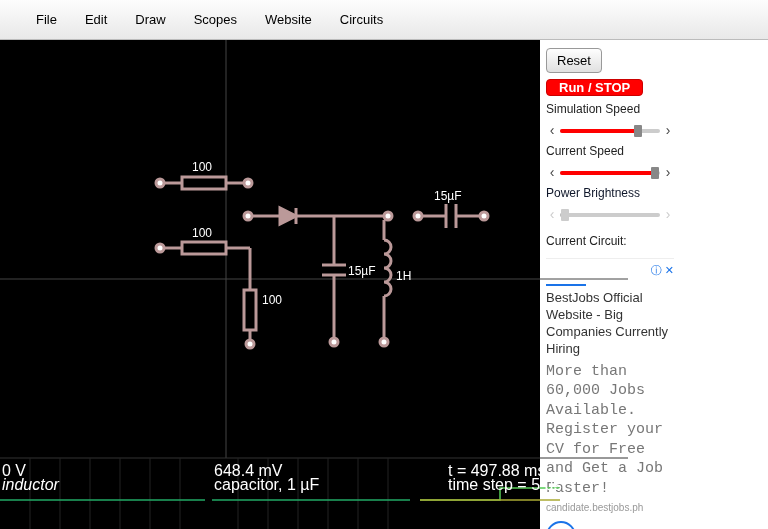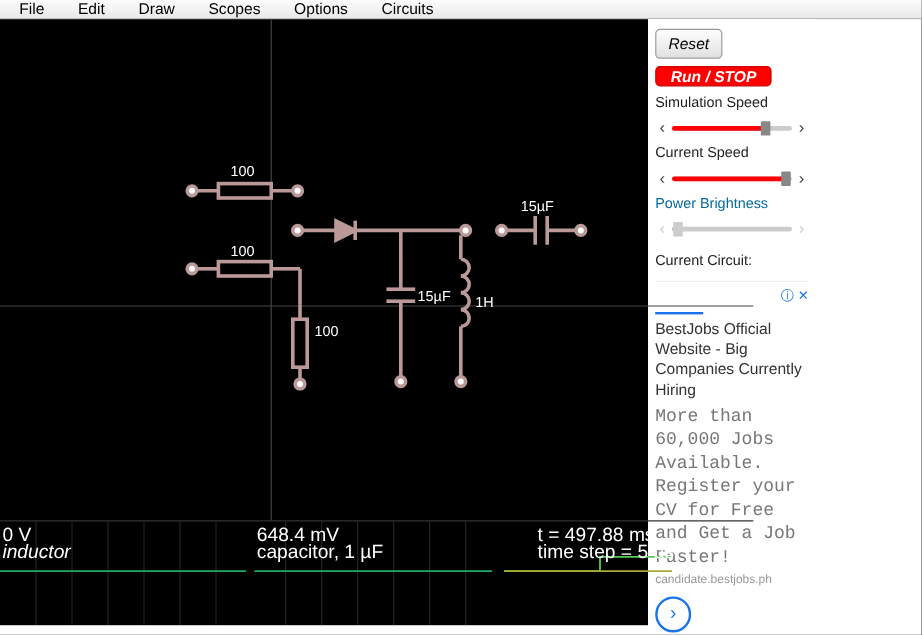--- a/index.html
+++ b/index.html
@@ -1,52 +1,52 @@
 <!DOCTYPE html>
 <html><head>
 <meta charset="utf-8">
 <style>
   * { box-sizing: border-box; margin: 0; padding: 0; }
   body { font-family: Arial, sans-serif; font-size: 13px; width: 768px; height: 529px; overflow: hidden; background: #fff; }
-  .menubar { display: flex; background: linear-gradient(#fdfdfd,#e8e8e8); border-bottom: 1px solid #bbb; height: 16px; align-items: center; padding-left: 2px; }
+  .menubar { display: flex; background: linear-gradient(#fdfdfd,#e8e8e8); border-bottom: 1px solid #bbb; height: 40px; align-items: center; padding-left: 22px; }
   .menubar .menu-item { padding: 4px 14px; cursor: pointer; font-size: 13px; }
   .main { display: flex; height: 505px; }
   .canvas-area { width: 540px; height: 505px; background: #000; position: relative; color: #fff; font-family: sans-serif; }
   .sidebar { width: 140px; padding: 8px 6px; background: #fff; display: flex; flex-direction: column; gap: 6px; }
-  .btn { display: inline-block; border: 1px solid #999; border-radius: 4px; padding: 4px 10px; background: linear-gradient(#fefefe,#e0e0e0); cursor: pointer; font-size: 13px; font-style: italic; }
+  .btn { display: inline-block; border: 1px solid #999; border-radius: 4px; padding: 4px 10px; background: linear-gradient(#fefefe,#e0e0e0); cursor: pointer; font-size: 13px; }
   .btn-red { background: #ff0000; color: #fff; border: 1px solid #c00; font-weight: bold; padding: 0 12px; }
   .slider-row { display: flex; align-items: center; gap: 2px; }
   .slider { position: relative; flex: 1; height: 10px; }
   .slider .track { position: absolute; top: 4px; left: 0; right: 0; height: 4px; background: #ccc; border-radius: 2px; }
   .slider .fill { position: absolute; top: 4px; left: 0; height: 4px; background: #ff0000; border-radius: 2px; }
   .slider .thumb { position: absolute; top: 0; width: 8px; height: 12px; background: #888; border-radius: 1px; transform: translateX(-4px); }
   .slider.gray .fill { background: #bbb; }
   .label { font-size: 12px; color: #222; }
-  .label.dim { color: #0369a1; }
+  .label.dim { color: #0f172a; }
   .arrow { cursor: pointer; font-size: 14px; color: #444; user-select: none; width: 12px; text-align: center; }
   .ad { border-top: 1px solid #eee; padding-top: 4px; margin-top: 4px; font-size: 12px; }
   .ad .ad-info { color: #1a73e8; font-size: 11px; text-align: right; }
   .ad .ad-title { color: #333; font-size: 13px; line-height: 1.3; margin: 4px 0; }
   .ad .ad-body { color: #777; font-size: 15px; line-height: 1.3; font-family: Liberation Mono, monospace; }
   .ad .ad-url { color: #999; font-size: 10px; margin-top: 4px; }
   .ad .ad-arrow { width: 30px; height: 30px; border: 2px solid #1a73e8; border-radius: 50%; display: flex; align-items: center; justify-content: center; color: #1a73e8; margin-top: 8px; cursor: pointer; font-size: 16px; }
   
   .scope-text { position: absolute; font-size: 16px; color: #fff; font-family: sans-serif; white-space: pre; }
   svg.circuit { position: absolute; top: 0; left: 0; }
   .hr-line { border: none; border-top: 2px solid #1a73e8; width: 40px; margin-top: 6px; }
 </style>
 </head>
 <body>
 
 <div class="menubar">
   <div class="menu-item">File</div>
   <div class="menu-item">Edit</div>
   <div class="menu-item">Draw</div>
   <div class="menu-item">Scopes</div>
-  <div class="menu-item">Options</div>
+  <div class="menu-item">Website</div>
   <div class="menu-item">Circuits</div>
 </div>
 
 <div class="main">
   <div class="canvas-area">
 
     <svg class="circuit" width="628" height="505">
       <line x1="0" y1="239" x2="628" y2="239" stroke="#444" stroke-width="1"></line>
       <line x1="226" y1="0" x2="226" y2="418" stroke="#444" stroke-width="1"></line>
 

